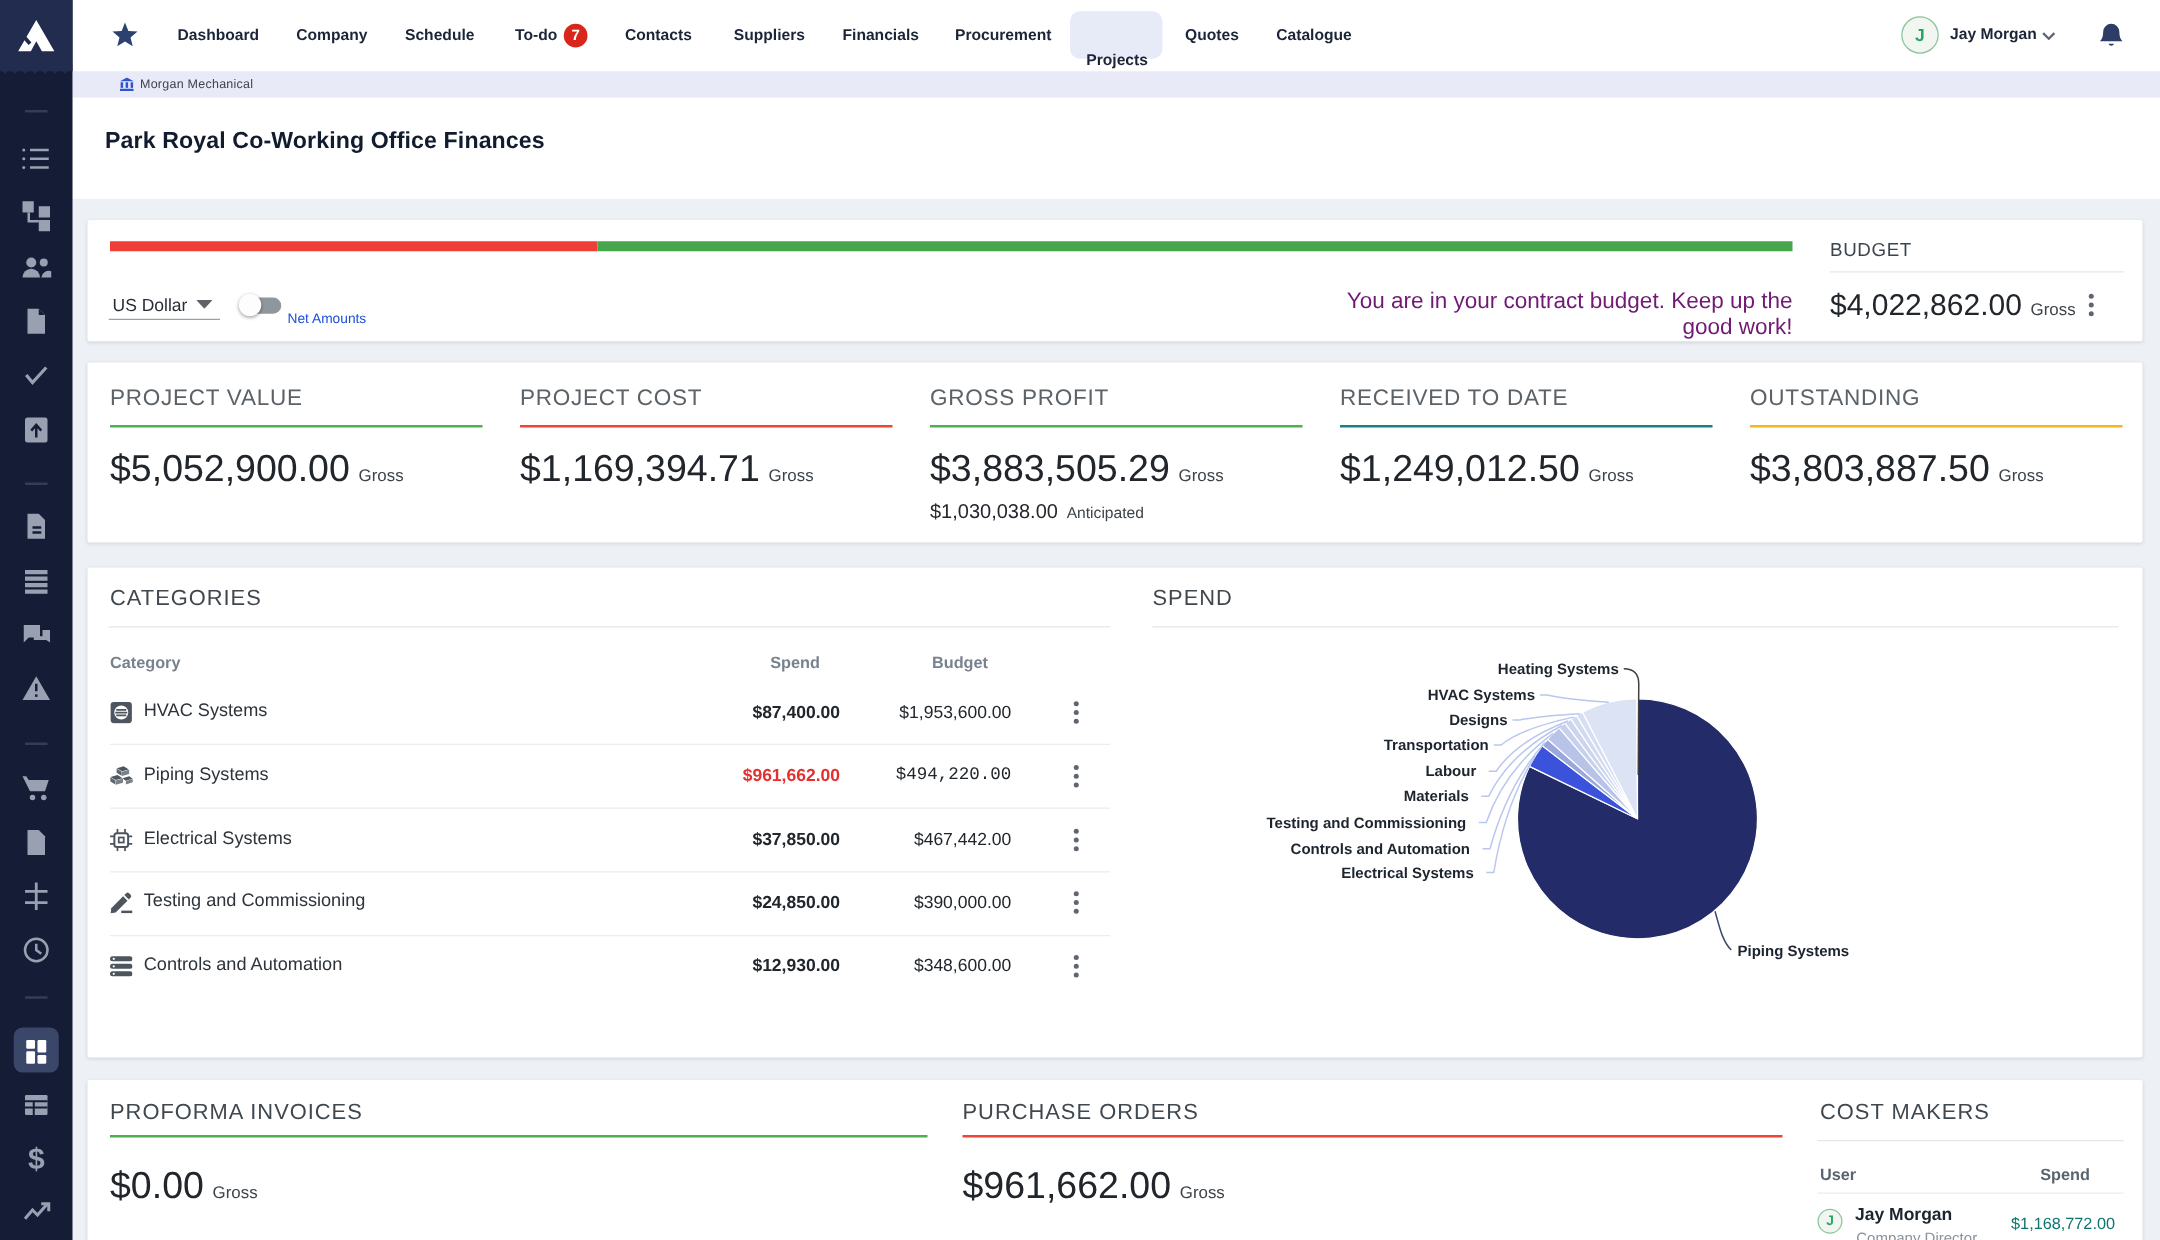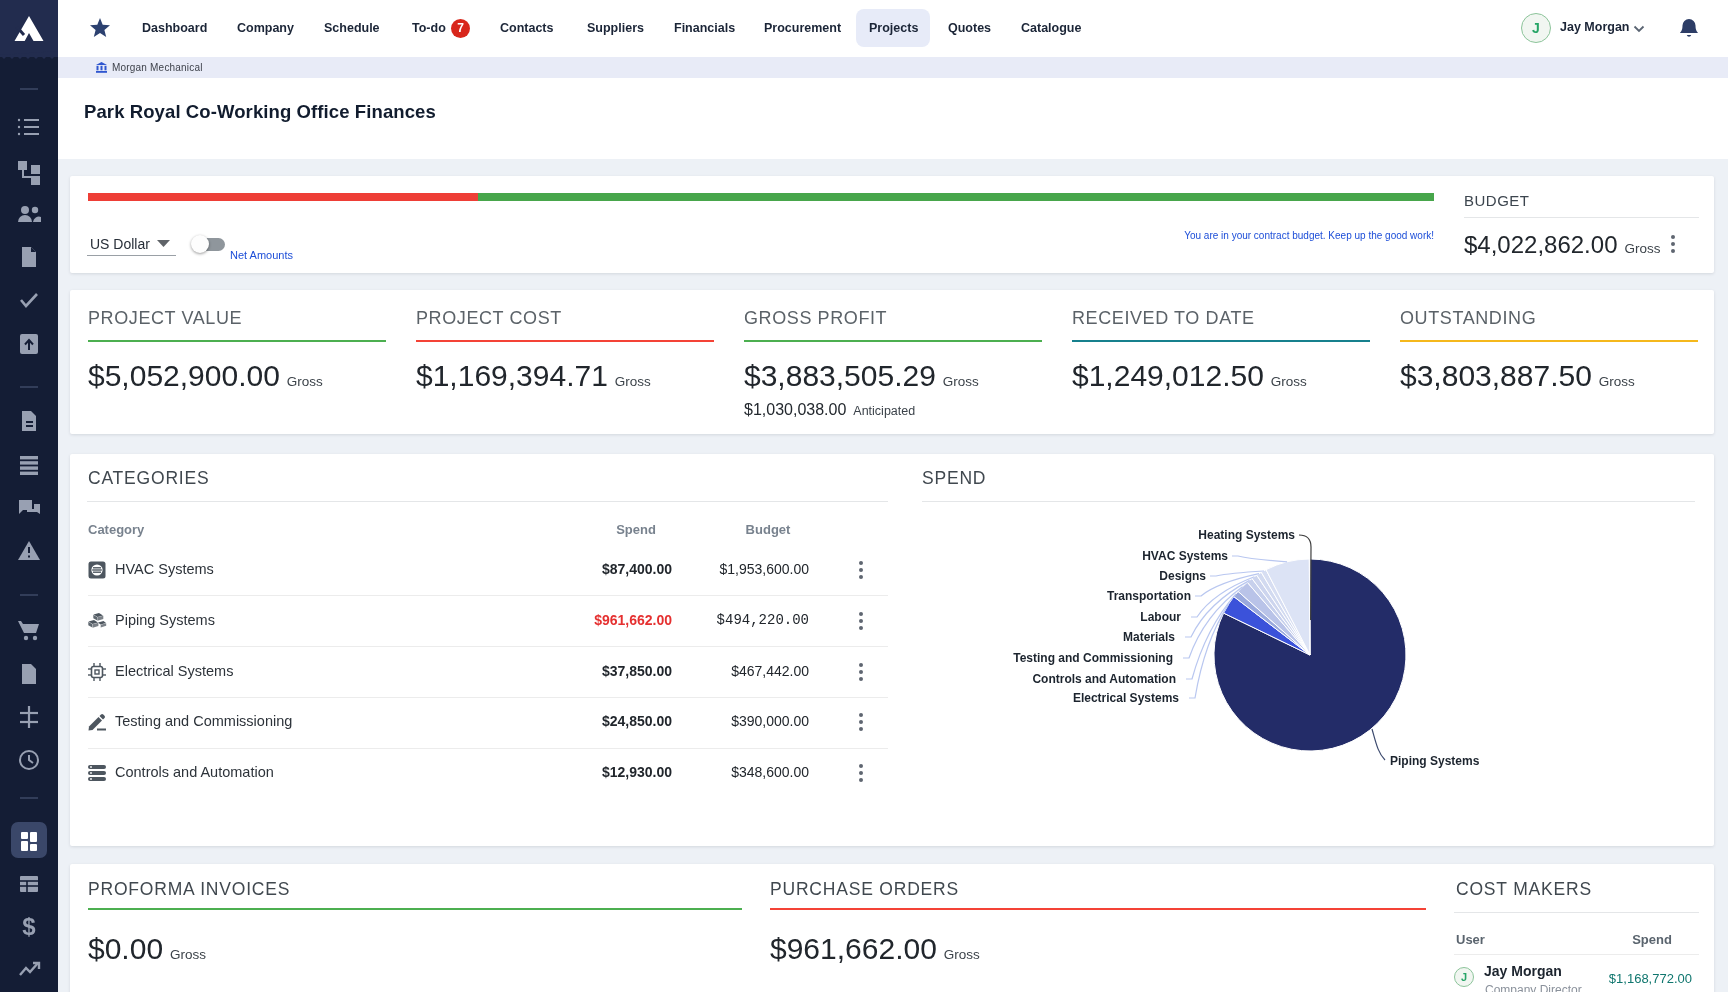--- a/index.html
+++ b/index.html
@@ -34,21 +34,21 @@
   <div class="nav-item" style="left:142px;">Dashboard</div>
   <div class="nav-item" style="left:237px;">Company</div>
   <div class="nav-item" style="left:324px;">Schedule</div>
   <div class="nav-item" style="left:412px;">To-do</div>
   <div class="abs" style="left:451px;top:19px;width:19px;height:19px;border-radius:50%;background:#d8261b;color:#fff;font-size:12px;font-weight:700;text-align:center;line-height:19px;">7</div>
   <div class="nav-item" style="left:500px;">Contacts</div>
   <div class="nav-item" style="left:587px;">Suppliers</div>
   <div class="nav-item" style="left:674px;">Financials</div>
   <div class="nav-item" style="left:764px;">Procurement</div>
   <div class="abs" style="left:856px;top:9px;width:74px;height:38px;border-radius:8px;background:#e7ebf8;"></div>
-  <div class="nav-item" style="left:869px;">Projects</div>
+  <div class="nav-item" style="left:869px;margin-top:20px;">Projects</div>
   <div class="nav-item" style="left:948px;">Quotes</div>
   <div class="nav-item" style="left:1021px;">Catalogue</div>
   <div class="abs" style="left:1521px;top:13px;width:30px;height:30px;border-radius:50%;background:#f1f6f1;border:1px solid #8cc49a;color:#27a567;font-size:14px;font-weight:700;text-align:center;line-height:28px;">J</div>
   <div class="nav-item" style="left:1560px;top:20px;font-size:12.5px;">Jay Morgan</div>
   <svg class="abs" style="left:1633px;top:25px;" width="12" height="8" viewBox="0 0 12 8">
       <path d="M1.5 1.5 L6 6 L10.5 1.5" stroke="#5a6472" stroke-width="1.8" fill="none"></path>
     </svg>
   <svg class="abs" style="left:1678px;top:17px;" width="22" height="23" viewBox="0 0 22 23">
       <path d="M11 2 a6.5 6.5 0 0 1 6.5 6.5 c0 5 1.8 6.5 2.5 7.5 h-18 c0.7 -1 2.5 -2.5 2.5 -7.5 A6.5 6.5 0 0 1 11 2 Z" fill="#2d3d66"></path>
       <path d="M8.8 18 a2.3 2.3 0 0 0 4.4 0 z" fill="#2d3d66"></path>
@@ -191,21 +191,21 @@
   <div class="abs" style="left:88px;top:193px;width:390px;height:8px;background:#ee3e36;"></div>
   <div class="abs" style="left:478px;top:193px;width:956px;height:8px;background:#47a64b;"></div>
   <div class="abs" style="left:90px;top:236px;font-size:14px;color:#272e38;">US Dollar</div>
   <svg class="abs" style="left:157px;top:240px;" width="13" height="7" viewBox="0 0 13 7">
       <path d="M0 0 H13 L6.5 7 Z" fill="#5f6368"></path>
     </svg>
   <div class="abs" style="left:87px;top:255px;width:89px;height:1px;background:#9aa0a6;"></div>
   <div class="abs" style="left:193px;top:238px;width:32px;height:13px;border-radius:7px;background:#8f969c;"></div>
   <div class="abs" style="left:191px;top:235px;width:18px;height:18px;border-radius:50%;background:#fdfdfd;box-shadow:0 1px 3px rgba(0,0,0,0.4);"></div>
   <div class="abs" style="left:230px;top:249px;font-size:11px;color:#1d4ed8;">Net Amounts</div>
-  <div class="abs" style="left:1034px;top:230px;width:400px;text-align:right;font-size:10px;color:#1d4ed8;">You are in your contract budget. Keep up the good work!</div>
+  <div class="abs" style="left:1034px;top:230px;width:400px;text-align:right;font-size:18px;color:#701a75;">You are in your contract budget. Keep up the good work!</div>
   <div class="abs" style="left:1464px;top:192px;font-size:15px;letter-spacing:0.5px;color:#3c454e;">BUDGET</div>
   <div class="hr" style="left:1464px;top:217px;width:235px;"></div>
   <div class="kpi-val" style="left:1464px;top:231px;font-size:24px;">$4,022,862.00<span class="gross">Gross</span></div>
   <div class="dotmenu" style="left:1671px;top:242px;"></div>
 
   <div class="card" style="left:70px;top:290px;width:1644px;height:144px;"></div>
   <div class="kpi-title" style="left:88px;top:308px;">PROJECT VALUE</div>
   <div class="kpi-line" style="left:88px;top:340px;width:298px;background:#4caf50;"></div>
   <div class="kpi-val" style="left:88px;top:359px;">$5,052,900.00<span class="gross">Gross</span></div>
   <div class="kpi-title" style="left:416px;top:308px;">PROJECT COST</div>

